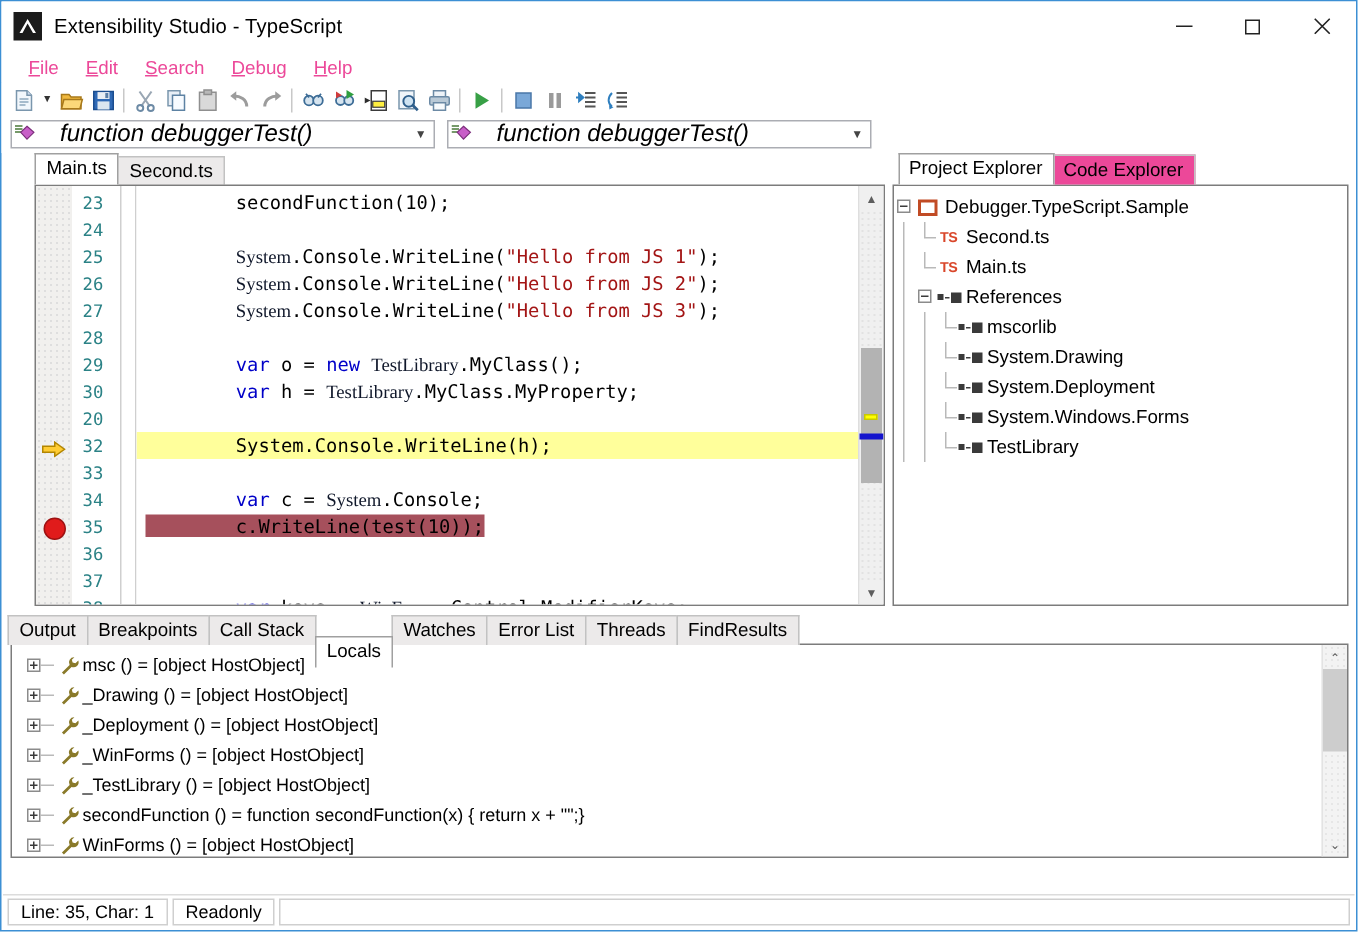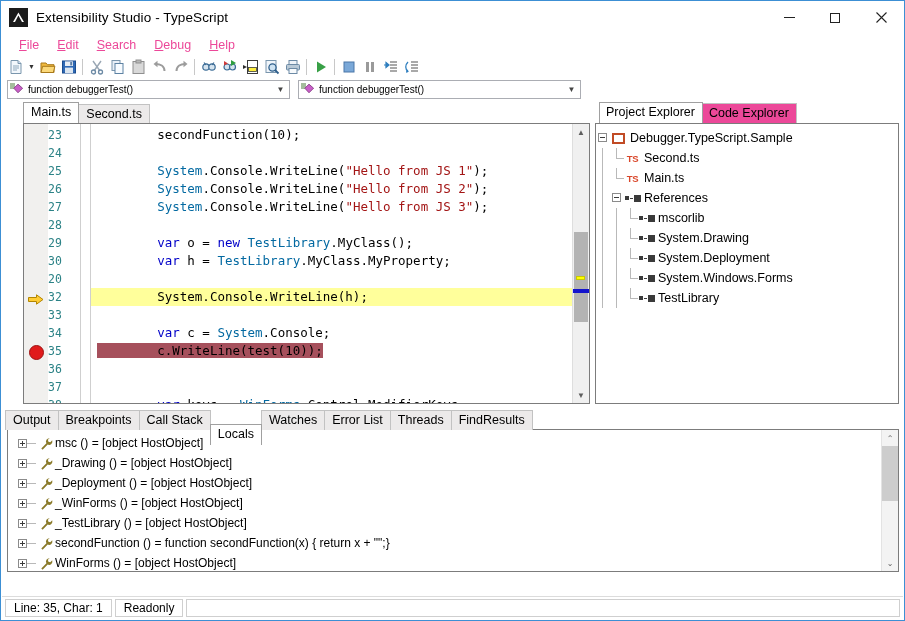--- a/index.html
+++ b/index.html
@@ -53,21 +53,21 @@
   .tbcaret{width:11px;height:21px;display:flex;align-items:center;justify-content:center;flex:none;font-size:7px;color:#333;}
 
   
   .comborow{display:flex;align-items:center;padding:2px 6px 3px 6px;gap:8px;background:#ffffff;}
   .combo{
     height:19px;border:1px solid #abadb3;background:#fff;display:flex;align-items:center;
     box-sizing:border-box;padding-left:2px;
   }
   .combo.left{width:283px;}
   .combo.right{width:283px;}
-  .combo .ctext{font-size:10px;margin-left:4px;white-space:nowrap;overflow:hidden;}
+  .combo .ctext{font-size:16px;margin-left:16px;white-space:nowrap;overflow:hidden;font-style:italic;}
   .combo .carrow{
     margin-left:auto;width:17px;height:17px;display:flex;align-items:center;justify-content:center;
     font-size:8px;color:#444;
   }
   .memicon{width:14px;height:13px;position:relative;flex:none;}
 
   
   .mainsplit{display:flex;height:302px;padding:0 0 0 16px;}
   .leftpane{width:578px;box-sizing:border-box;position:relative;}
   .rightpane{flex:1;box-sizing:border-box;padding-right:5px;}
@@ -85,26 +85,26 @@
     margin:0 5px 0 6px;height:281px;border:1px solid #7c7c7c;background:#fff;
     display:flex;box-sizing:border-box;overflow:hidden;position:relative;
   }
   .marker-col{width:24px;background:#f1f0ee;border-right:0px;flex:none;position:relative;
     background-image:radial-gradient(#dedede 0.6px, transparent 0.6px);background-size:4px 4px;}
   .num-col{width:32px;flex:none;position:relative;background:#fff;}
   .fold-col{width:9px;flex:none;background:#fff;border-left:1px solid #cfcfcf;border-right:1px solid #cfcfcf;}
   .code-col{flex:1;position:relative;background:#fff;overflow:hidden;}
   .rows{position:absolute;top:2px;left:0;right:0;}
   .row{height:18px;line-height:18px;white-space:pre;}
-  .num-col .row{text-align:left;padding-right:4px;color:#2b8286;font-family:"DejaVu Sans Mono",monospace;font-size:11.5px;}
+  .num-col .row{text-align:center;padding-right:4px;color:#2b8286;font-family:"DejaVu Sans Mono",monospace;font-size:11.5px;}
   .code-col .row{font-family:"DejaVu Sans Mono",monospace;font-size:12.5px;padding-left:6px;}
   .marker-col .row{position:relative;}
   .k-var{color:#0000c8;}
   .k-new{color:#0000c8;}
-  .k-type{color:#0369a1;}
+  .k-type{color:#0f172a;font-family:Liberation Serif, serif;}
   .k-str{color:#a31515;}
   .k-plain{color:#000;}
   .hl-current{background:#ffff9b;}
   .hl-bp{background:#a6505c;color:#ffffff !important;}
   .arrow-marker{
     position:absolute;left:4px;top:4px;width:16px;height:11px;
   }
   .bp-marker{
     position:absolute;left:5px;top:3px;width:13px;height:13px;border-radius:50%;
     background:#e01b1b;border:1px solid #9d1212;

